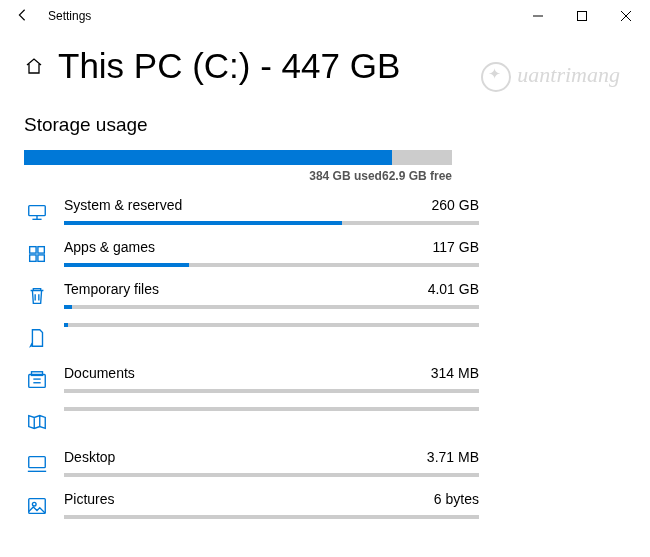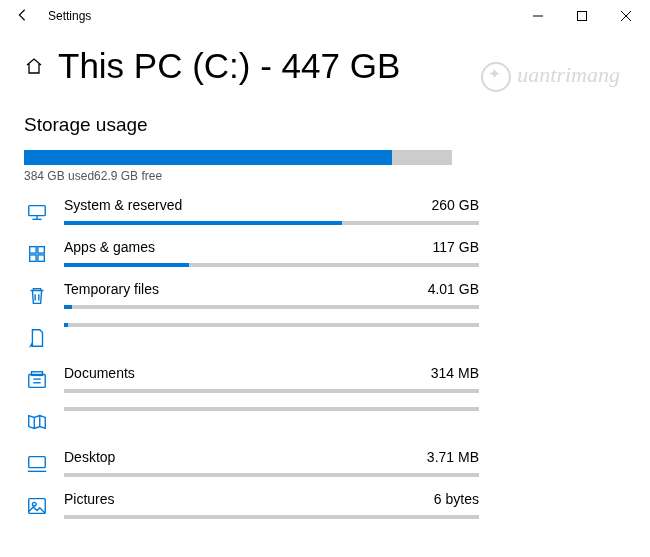--- a/index.html
+++ b/index.html
@@ -60,24 +60,25 @@
   background: #ccc;
   display: flex;
 }
 .main-bar .fill {
   background: #0078d7;
   height: 100%;
 }
 .main-bar-labels {
   width: 428px;
   display: flex;
-  justify-content: flex-start;
+  justify-content: flex-end;
   font-size: 12px;
   color: #555;
   margin: 4px 0 14px 0;
+  font-weight: bold;
 }
 .category {
   display: flex;
   align-items: flex-start;
   gap: 14px;
   margin-bottom: 14px;
   width: 455px;
 }
 .cat-icon {
   width: 26px;

